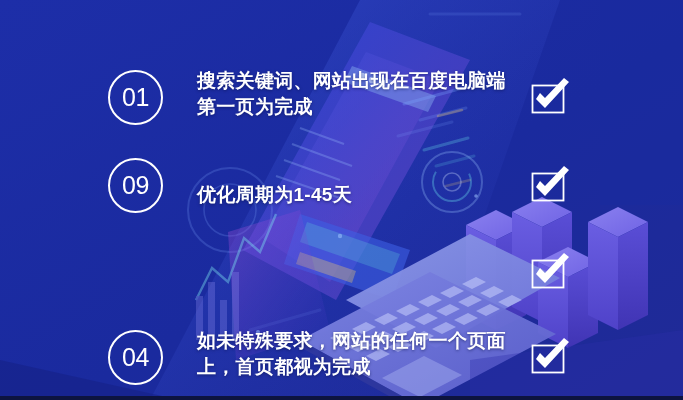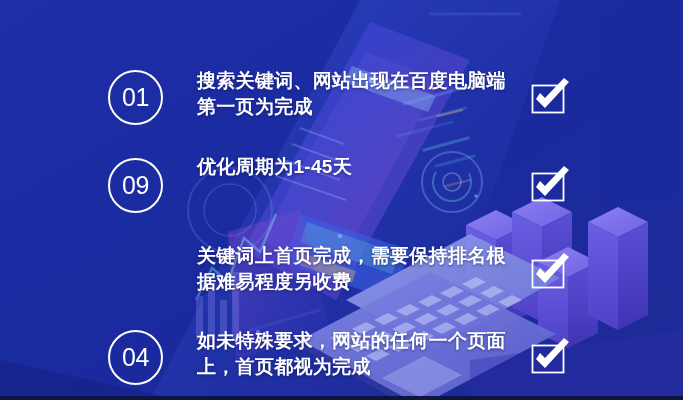--- a/index.html
+++ b/index.html
@@ -77,21 +77,21 @@
     left: 197px;
     width: 320px;
     color: #ffffff;
     font-size: 19px;
     font-weight: bold;
     line-height: 1.35;
     letter-spacing: 0.3px;
     text-shadow: 0 1px 3px rgba(10,16,70,0.55);
   }
   .row-text.two-line { top: 6px; }
-  .row-text.one-line { top: 4px; }
+  .row-text.one-line { top: 32px; }
 
   
   .check {
     position: absolute;
     left: 529px;
     top: 15px;
     width: 42px;
     height: 42px;
   }
   .check svg { display: block; }
@@ -309,21 +309,20 @@
       <div class="row-text one-line">优化周期为1-45天</div>
       <div class="check">
         <svg viewBox="0 0 42 42" width="42" height="42">
           <rect x="3.5" y="8.5" width="31" height="27" fill="none" stroke="#ffffff" stroke-width="1.8"></rect>
           <path d="M7 22 L16 31 L40 5 L35 1 L16 21 L11 16 Z" fill="#ffffff"></path>
         </svg>
       </div>
     </div>
 
     <div class="row row-3">
-      <div class="row-text two-line">关键词上首页完成，需要保持排名根据难易程度另收费</div>
       <div class="check">
         <svg viewBox="0 0 42 42" width="42" height="42">
           <rect x="3.5" y="8.5" width="31" height="27" fill="none" stroke="#ffffff" stroke-width="1.8"></rect>
           <path d="M7 22 L16 31 L40 5 L35 1 L16 21 L11 16 Z" fill="#ffffff"></path>
         </svg>
       </div>
     </div>
 
     <div class="row row-4">
       <div class="badge">

